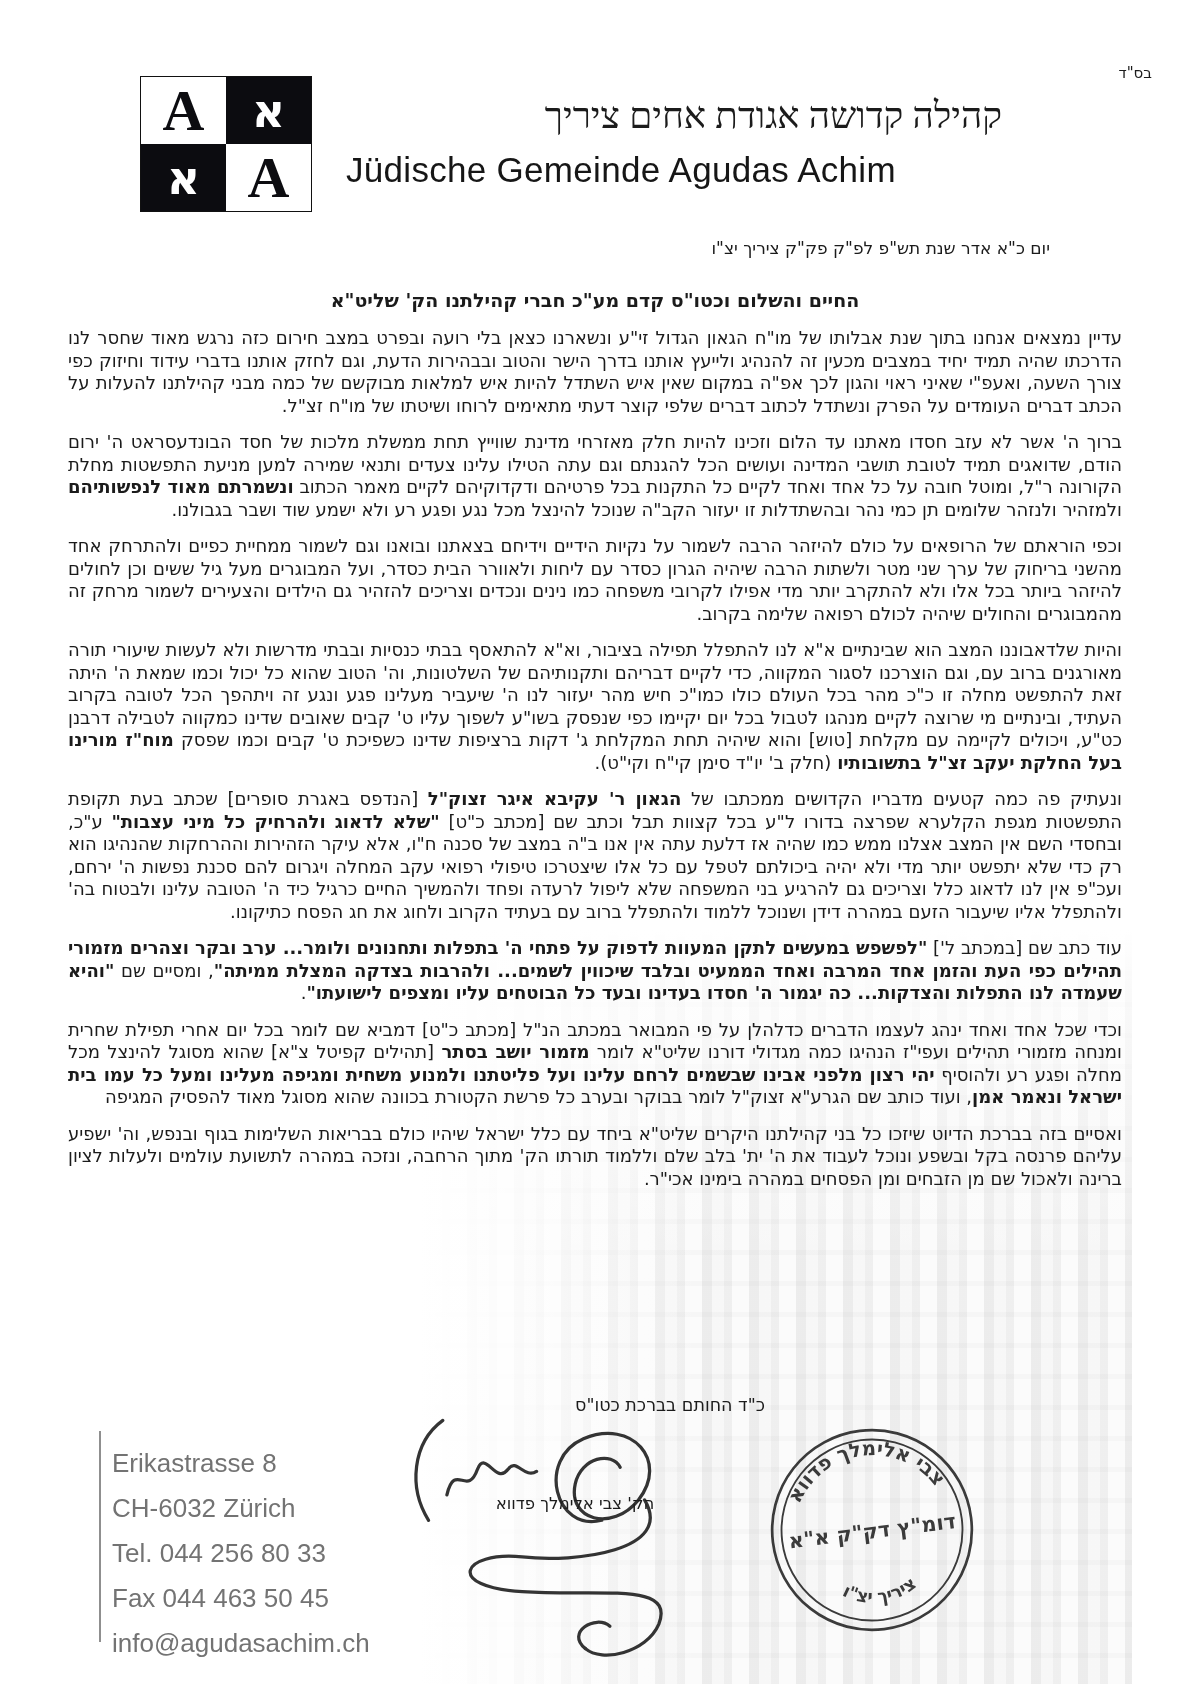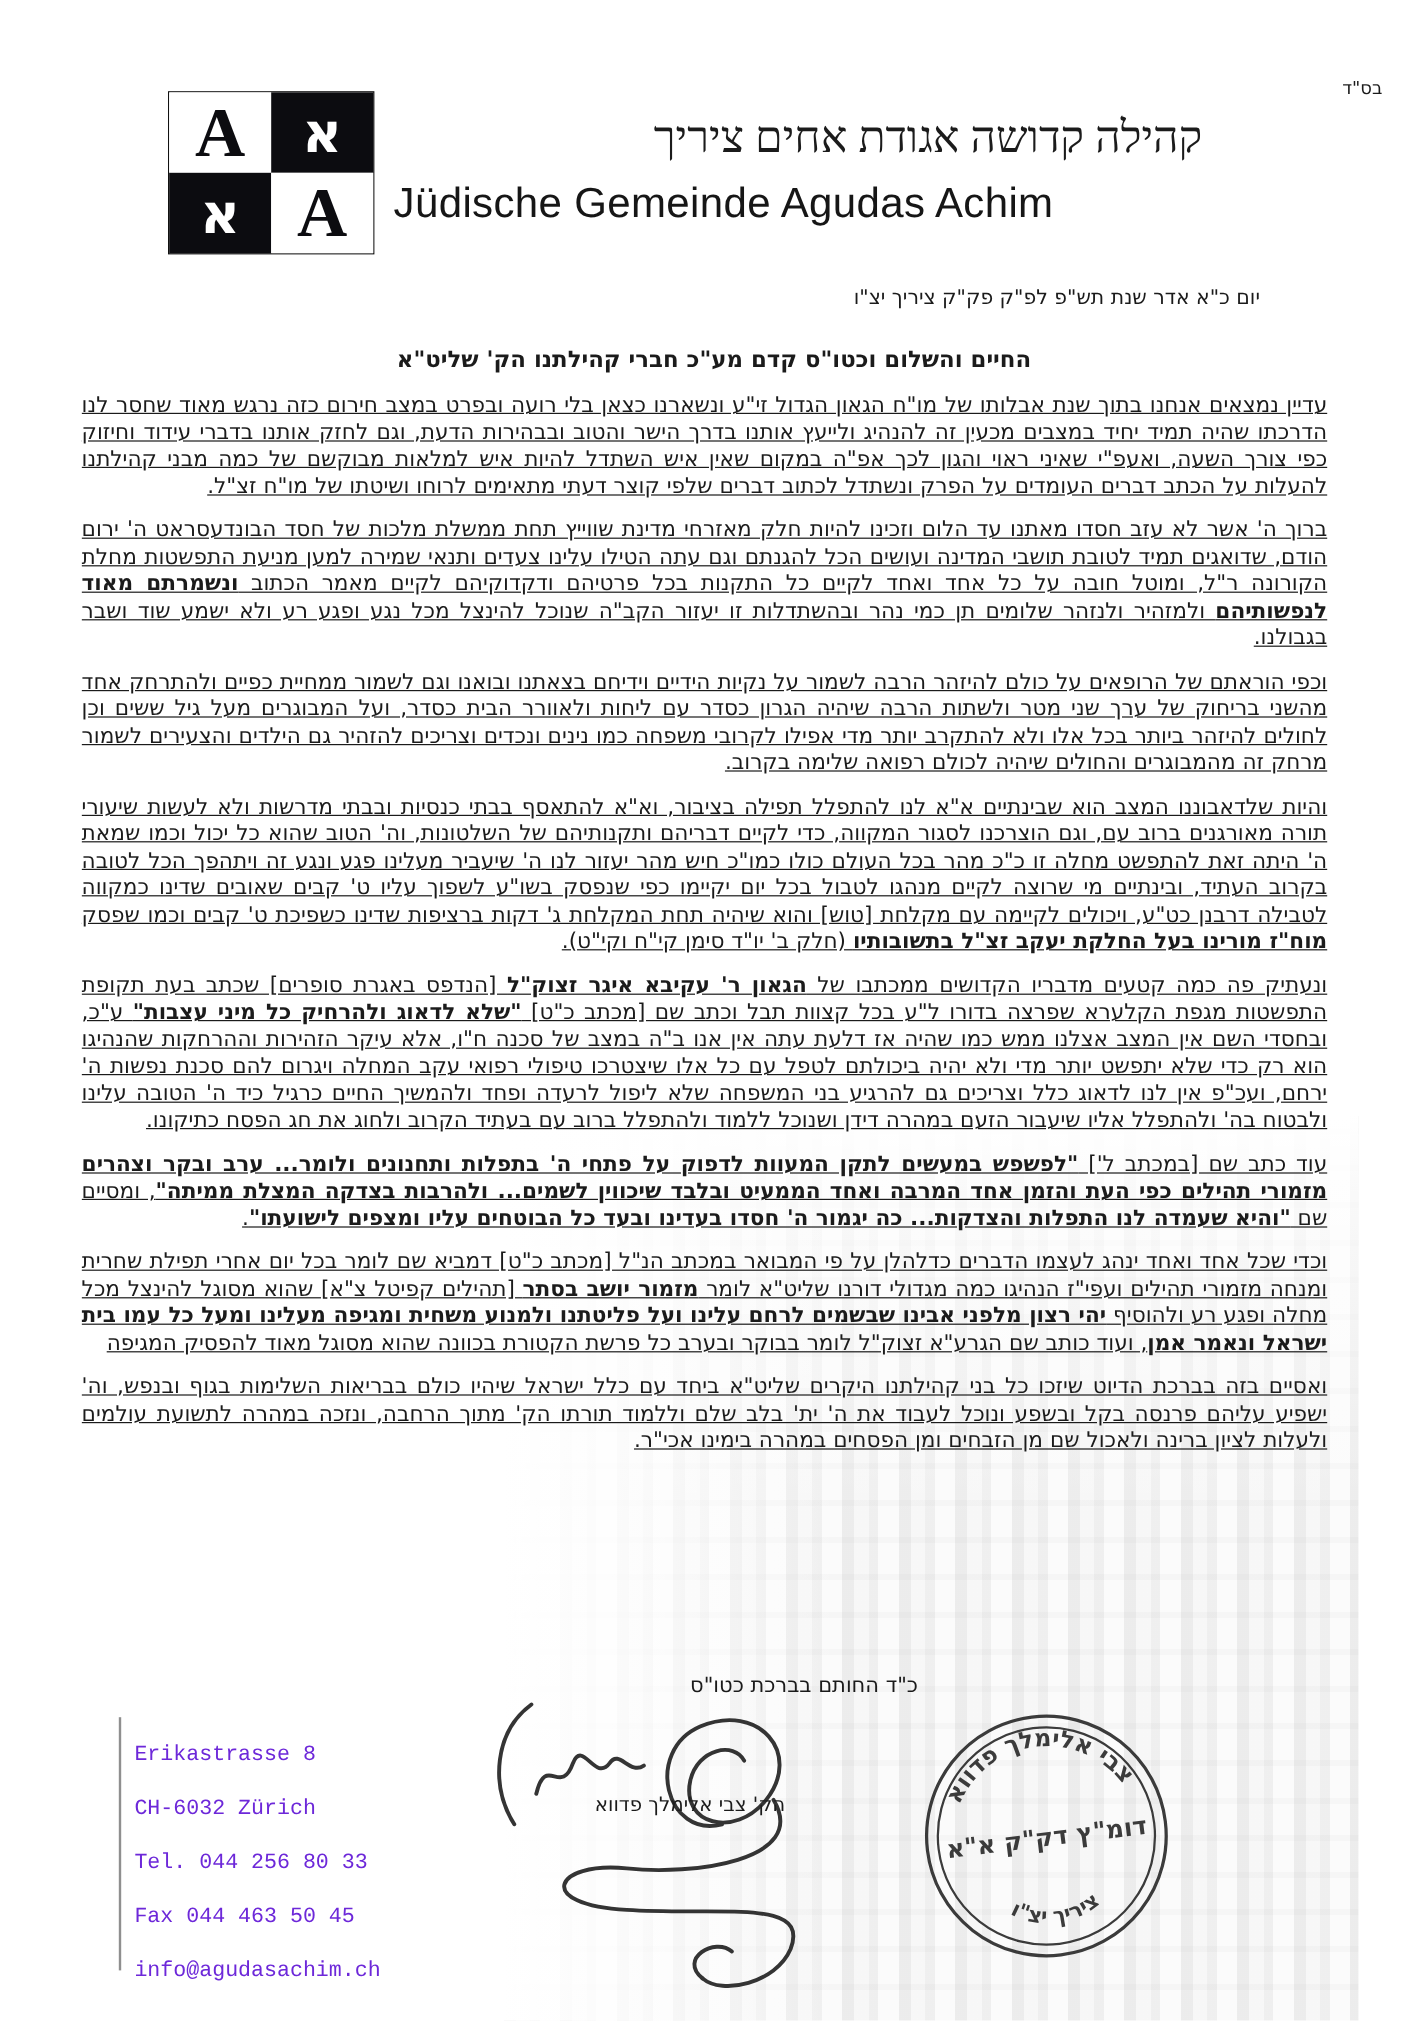--- a/index.html
+++ b/index.html
@@ -16,38 +16,38 @@
   .bsd{position:absolute;right:38px;top:64px;font-size:15px;direction:rtl;z-index:2;}
   
   .logo{position:absolute;left:140px;top:76px;width:170px;height:134px;z-index:2;
         display:grid;grid-template-columns:85px 85px;grid-template-rows:67px 67px;border:1px solid #111;}
   .logo .cell{display:flex;align-items:center;justify-content:center;overflow:hidden;}
   .cell.dark{background:#0c0c10;color:#fff;}
   .cell.light{background:#fff;color:#0c0c10;}
   .glyph-lat{font-family:"Liberation Serif","DejaVu Serif",serif;font-weight:700;font-size:58px;line-height:1;}
   .glyph-heb{font-family:"DejaVu Sans",sans-serif;font-weight:700;font-size:46px;line-height:1;}
   .title-he{position:absolute;right:188px;top:94px;font-size:37px;direction:rtl;white-space:nowrap;z-index:2;font-family:Liberation Serif, serif;}
-  .title-de{position:absolute;left:328px;top:150px;font-size:35px;letter-spacing:.3px;white-space:nowrap;z-index:2;
+  .title-de{position:absolute;left:346px;top:150px;font-size:35px;letter-spacing:.3px;white-space:nowrap;z-index:2;
             font-family:"Liberation Sans","DejaVu Sans",sans-serif;color:#161616;}
   .date-line{position:absolute;right:140px;top:238px;font-size:17px;direction:rtl;white-space:nowrap;z-index:2;}
   .salutation{position:absolute;left:68px;top:289px;width:1054px;text-align:center;direction:rtl;
               font-weight:700;font-size:19px;z-index:2;}
   .letter-body{position:absolute;left:68px;top:327px;width:1054px;direction:rtl;z-index:2;
                font-size:18px;line-height:22.5px;text-align:justify;max-height:1075px;overflow:hidden;}
-  .para{margin:0 16px 14px 0;text-decoration:underline;}
+  .para{margin:0 0 14px 0;}
   .run{font-weight:400;}
   .run.bold{font-weight:700;}
   .closing{position:absolute;left:520px;top:1395px;width:300px;direction:rtl;text-align:center;
            font-size:17.5px;z-index:3;}
   .sig-name{position:absolute;left:480px;top:1494px;width:190px;direction:rtl;text-align:center;
             font-size:16.5px;z-index:3;}
   .signature-svg{position:absolute;left:400px;top:1398px;z-index:4;pointer-events:none;}
   .stamp{position:absolute;left:768px;top:1426px;width:208px;height:208px;z-index:3;transform:rotate(-7deg);opacity:.88;}
-  .contact{position:absolute;left:112px;top:1441px;z-index:2;font-family:Liberation Mono, monospace;
-           font-size:18px;line-height:45px;color:#6d28d9;}
+  .contact{position:absolute;left:112px;top:1441px;z-index:2;font-family:Liberation Sans, sans-serif;
+           font-size:26px;line-height:45px;color:#737373;}
   .contact-rule{position:absolute;left:99px;top:1431px;width:2px;height:211px;background:#8f8f8f;z-index:2;}
   .contact span{display:block;white-space:nowrap;}
 </style>
 </head>
 <body>
 
 <div id="page">
 
   <div class="watermark"></div>
 

